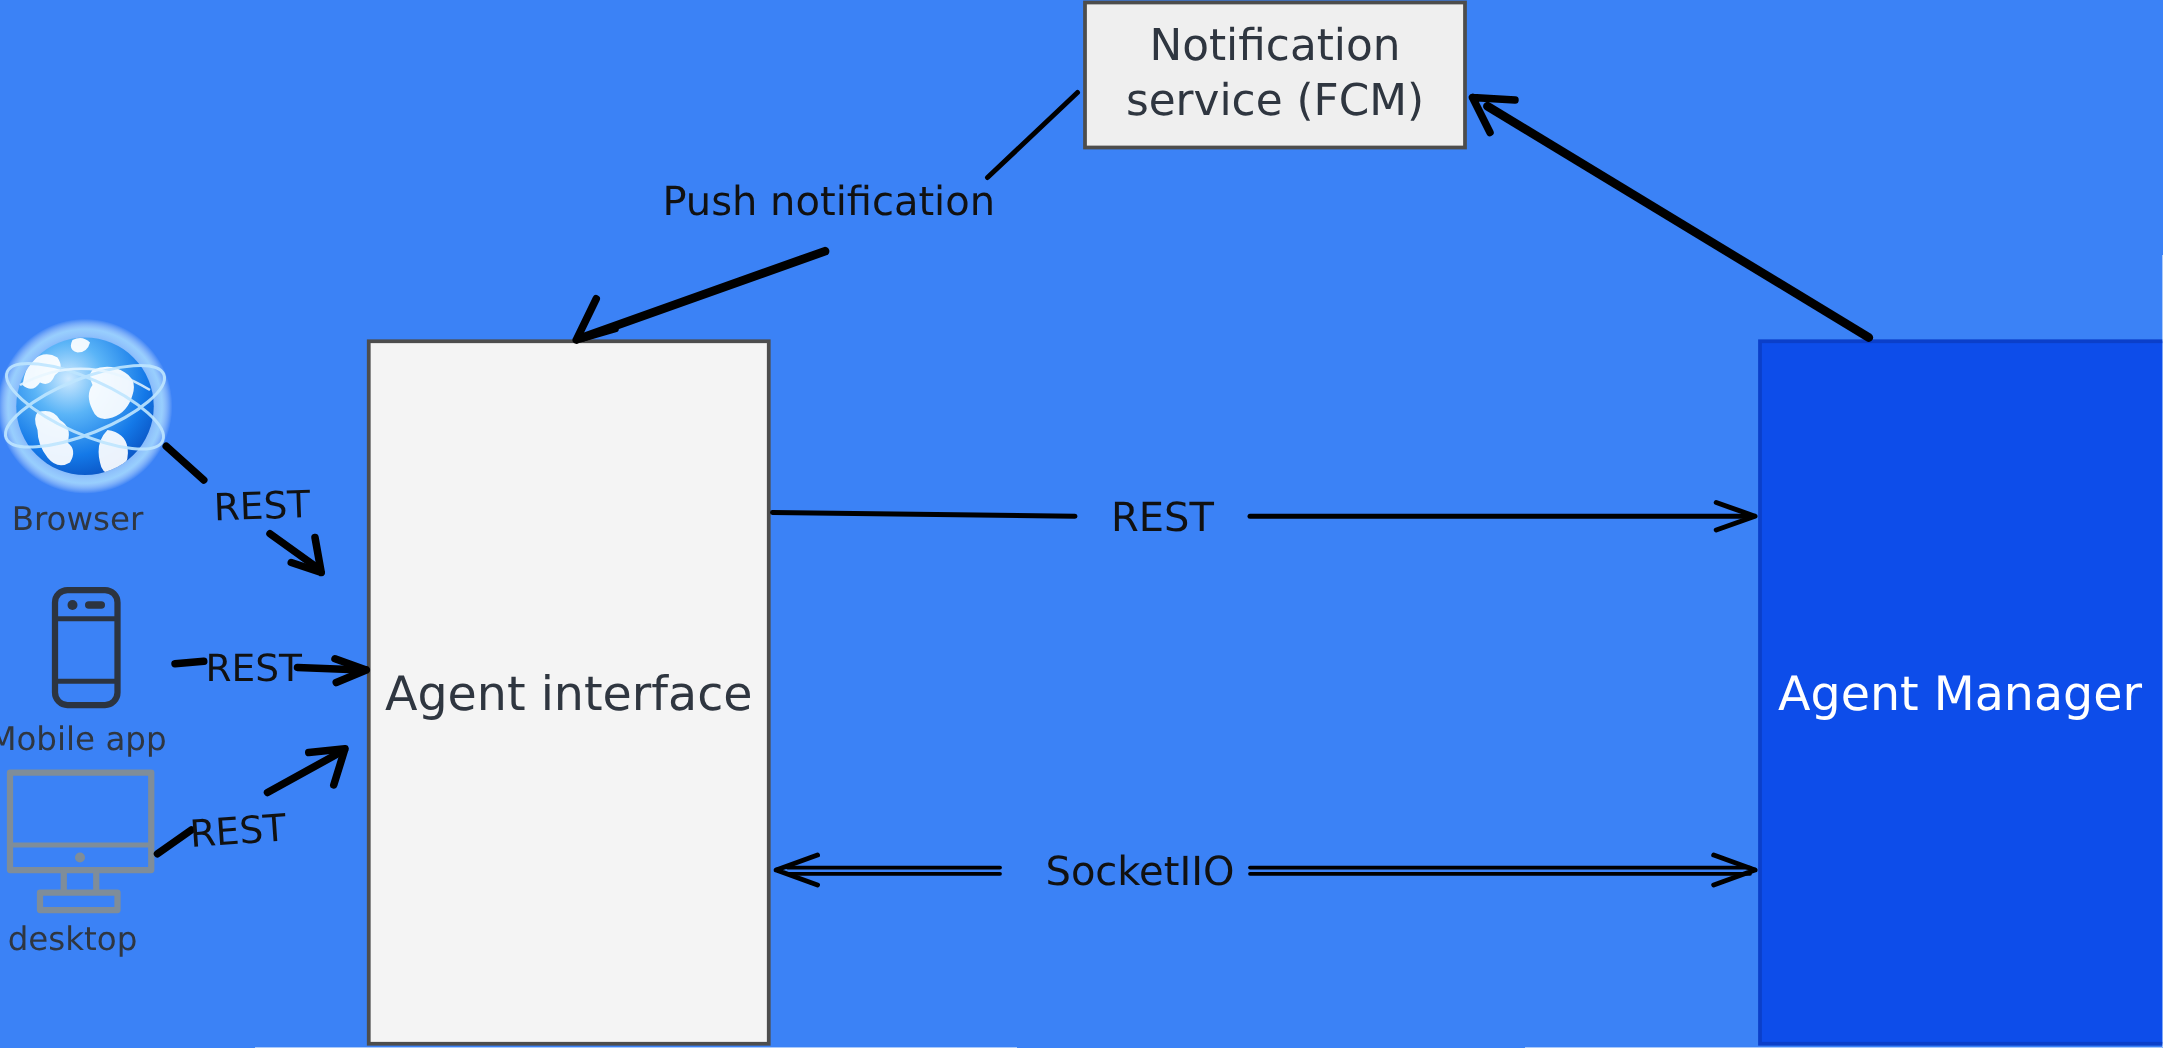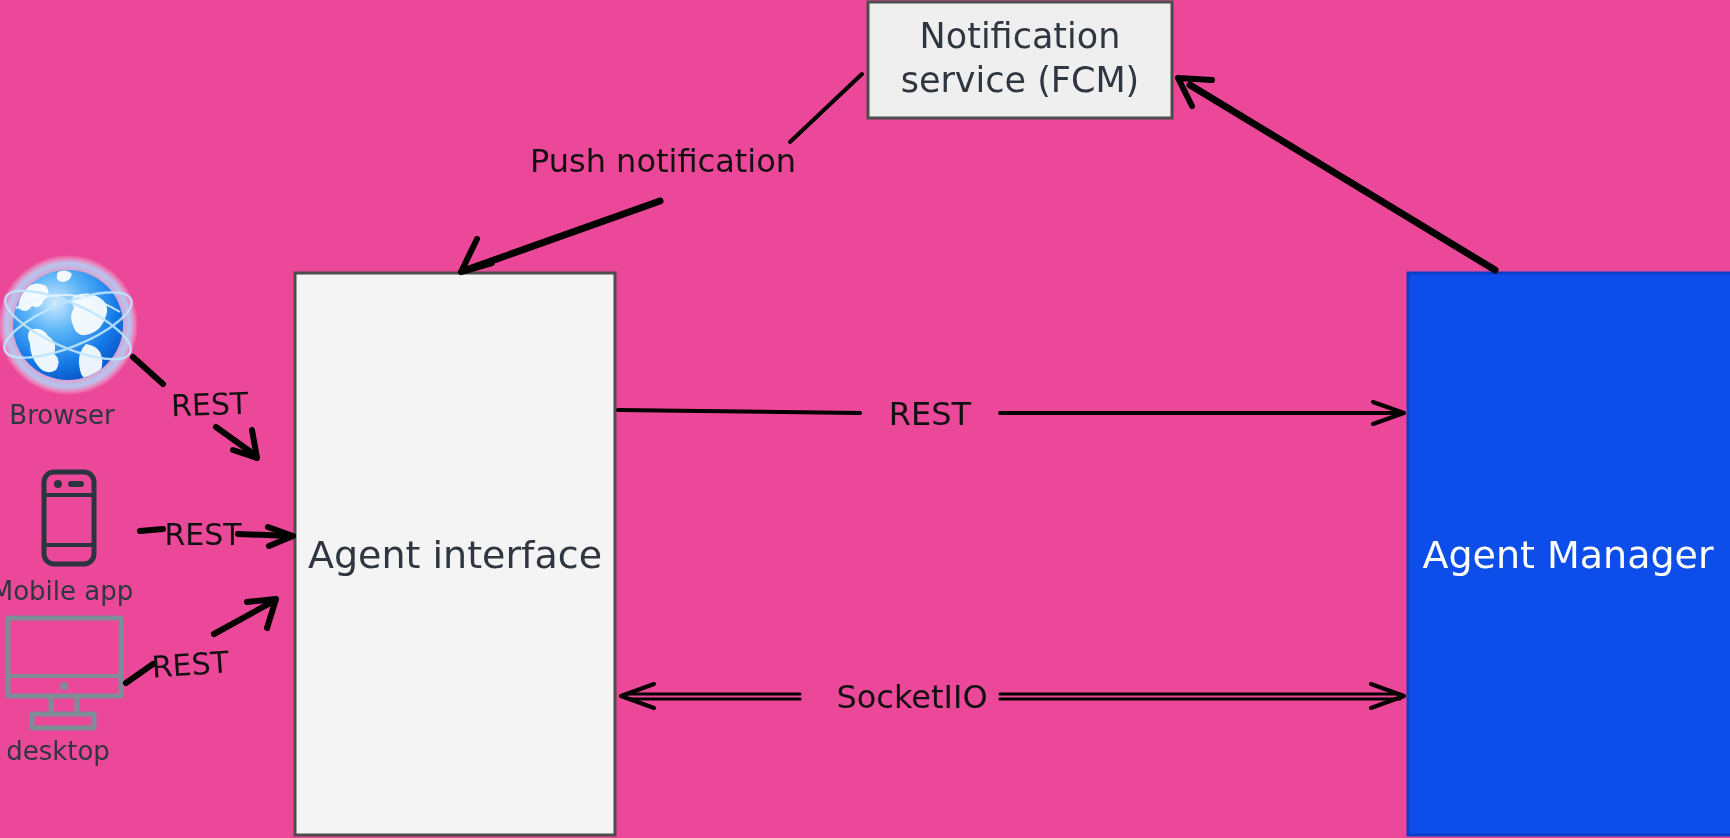--- a/index.html
+++ b/index.html
@@ -10,21 +10,21 @@
   body {
     width: 1730px;
     height: 838px;
     font-family: "DejaVu Sans", sans-serif;
     overflow: hidden;
   }
   #canvas {
     position: relative;
     width: 1730px;
     height: 838px;
-    background: #ec4899;
+    background: #3b82f6;
   }
   #diagram-svg {
     position: absolute;
     left: 0;
     top: 0;
     width: 1730px;
     height: 838px;
   }
   .hand-text {
     font-family: "DejaVu Sans", sans-serif;

